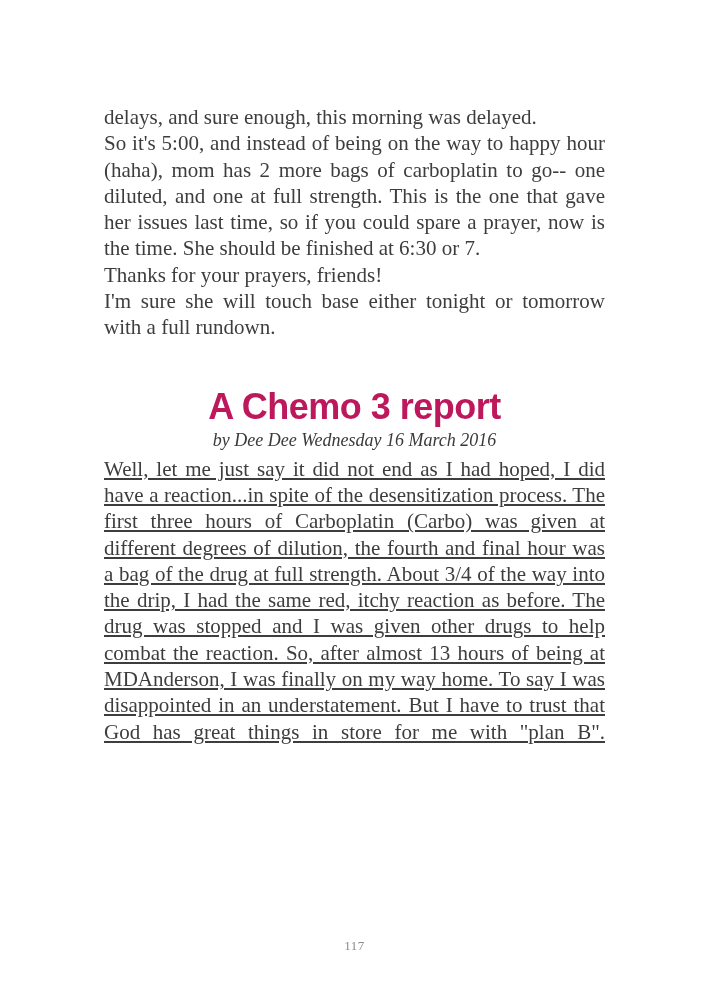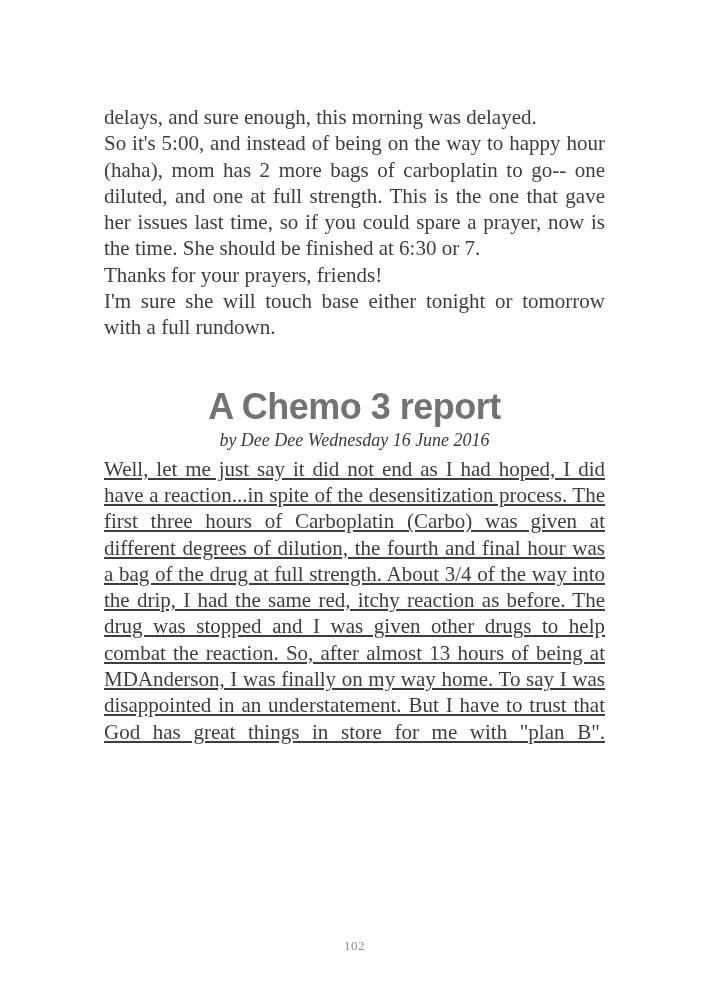--- a/index.html
+++ b/index.html
@@ -30,21 +30,21 @@
     text-align: justify;
   }
   .post-title {
     margin: 44px 0 0 0;
     font-family: "Liberation Sans", sans-serif;
     font-weight: 700;
     font-size: 36px;
     line-height: 44px;
     letter-spacing: -0.5px;
     text-align: center;
-    color: #737373;
+    color: #be185d;
   }
   .byline {
     margin: 0;
     font-size: 18px;
     line-height: 23px;
     font-style: italic;
     text-align: center;
     color: #3a3a3a;
   }
   .divider {
@@ -76,19 +76,19 @@
 <body>
 
 <div class="page">
   <div class="content">
     <p class="para">delays, and sure enough, this morning was delayed.</p>
     <p class="para">So it's 5:00, and instead of being on the way to happy hour (haha), mom has 2 more bags of carboplatin to go-- one diluted, and one at full strength. This is the one that gave her issues last time, so if you could spare a prayer, now is the time. She should be finished at 6:30 or 7.</p>
     <p class="para">Thanks for your prayers, friends!</p>
     <p class="para">I'm sure she will touch base either tonight or tomorrow with a full rundown.</p>
 
     <h1 class="post-title">A Chemo 3 report</h1>
-    <p class="byline">by Dee Dee Wednesday 16 June 2016</p>
+    <p class="byline">by Dee Dee Wednesday 16 March 2016</p>
 
     <p class="para post-body">Well, let me just say it did not end as I had hoped, I did have a reaction...in spite of the desensitization process. The first three hours of Carboplatin (Carbo) was given at different degrees of dilution, the fourth and final hour was a bag of the drug at full strength. About 3/4 of the way into the drip, I had the same red, itchy reaction as before. The drug was stopped and I was given other drugs to help combat the reaction. So, after almost 13 hours of being at MDAnderson, I was finally on my way home. To say I was disappointed in an understatement. But I have to trust that God has great things in store for me with "plan B".</p>
   </div>
 
-  <div class="page-number">102</div>
+  <div class="page-number">117</div>
 </div>
 
 </body></html>

